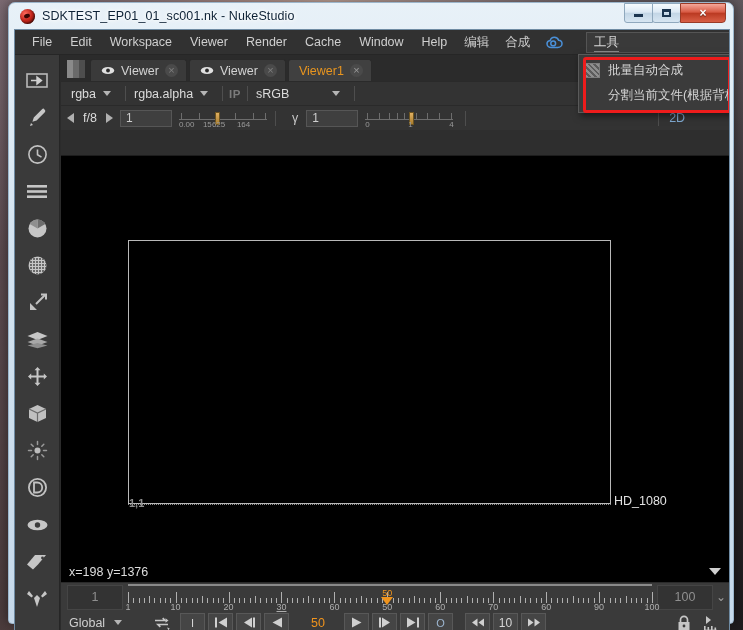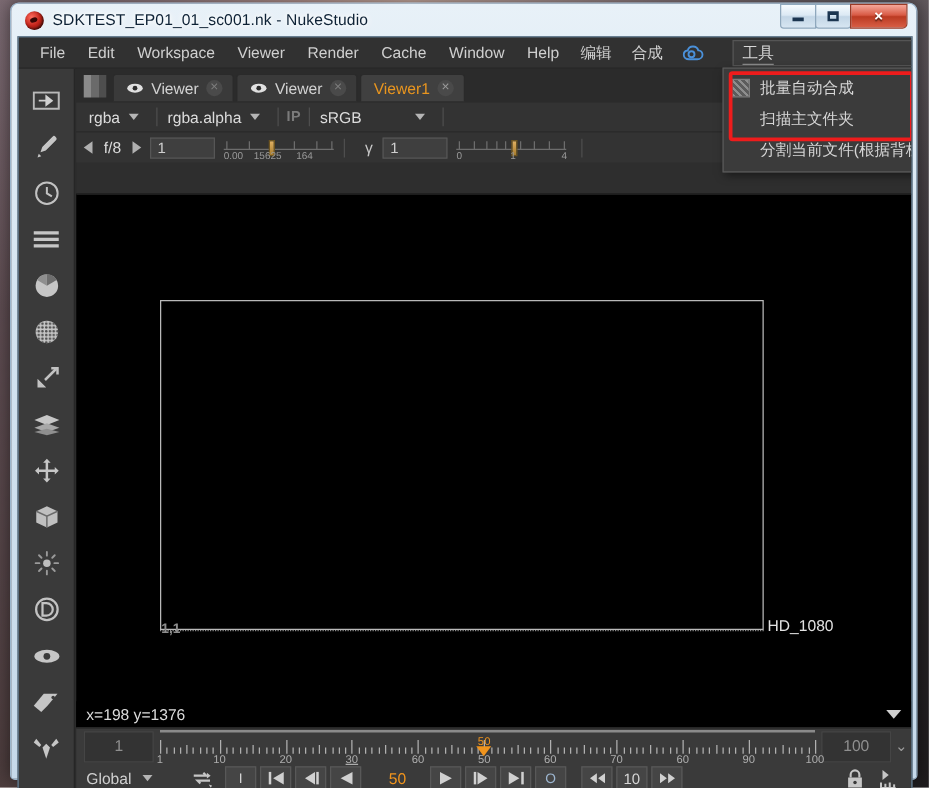--- a/index.html
+++ b/index.html
@@ -218,23 +218,20 @@
 
     <div id="tools-menu-btn">
       <span class="lbl">工具</span>
 
     </div>
 
     <div id="tools-popup">
       <div class="popup-row">
         <span class="popup-ico"></span>
         <span class="popup-txt">批量自动合成</span>
-      </div>
-      <div class="popup-row indent">
-        <span class="popup-txt">扫描主文件夹</span>
       </div>
       <div class="popup-row indent">
         <span class="popup-txt">分割当前文件(根据背板)</span>
       </div>
     </div>
     <div id="red-box"></div>
 
     <div id="lefttools">
       <div class="tool">
         <svg width="22" height="15" viewBox="0 0 22 15">

